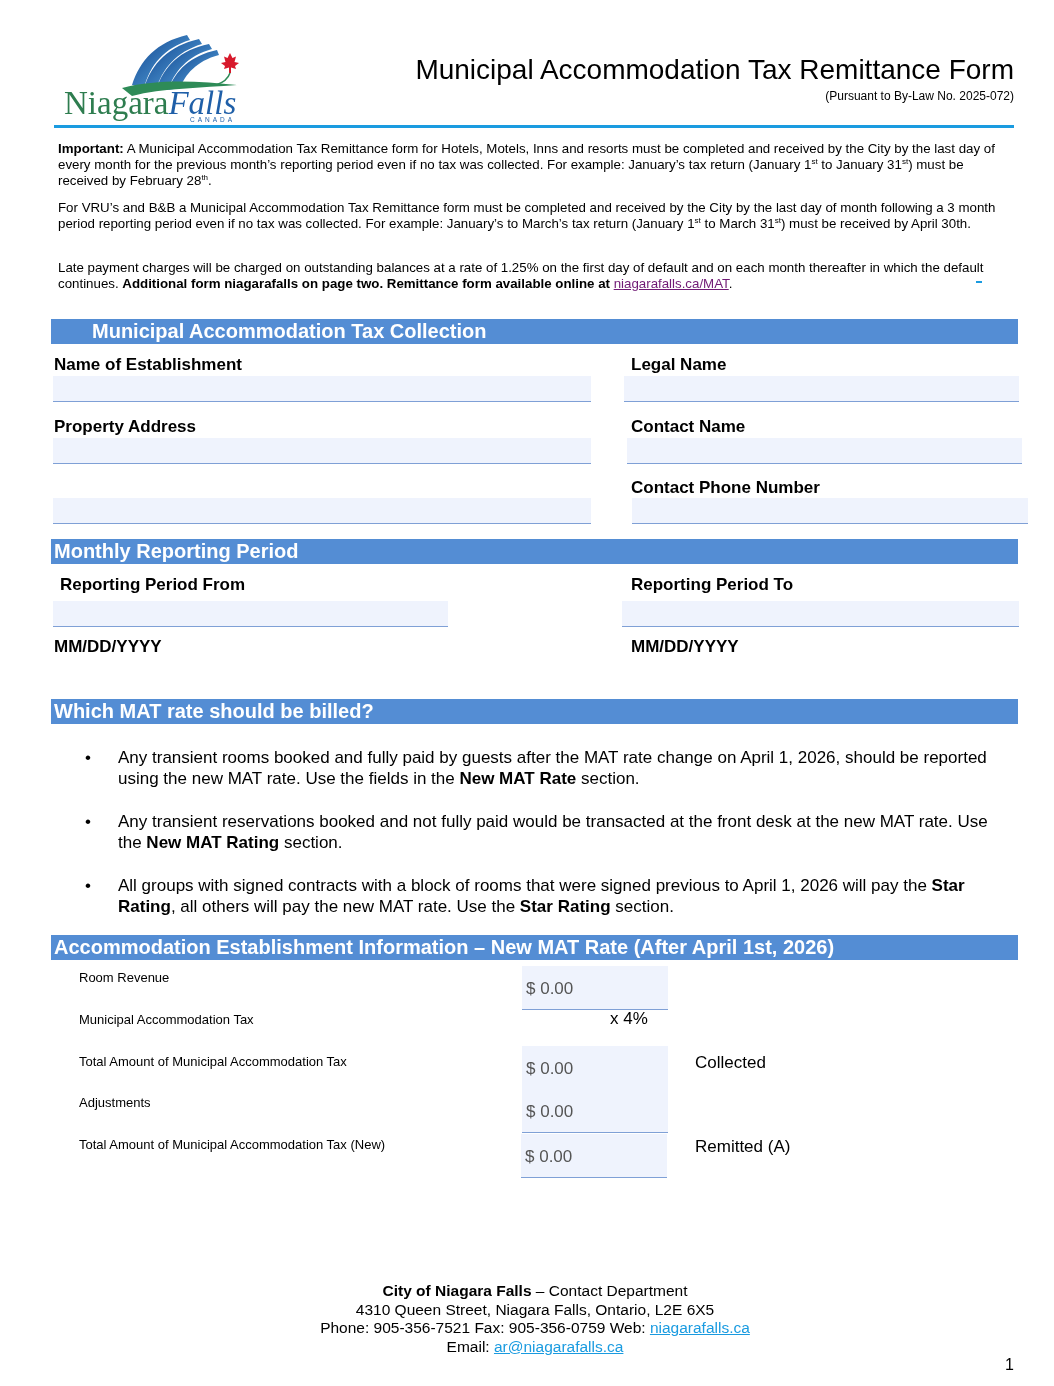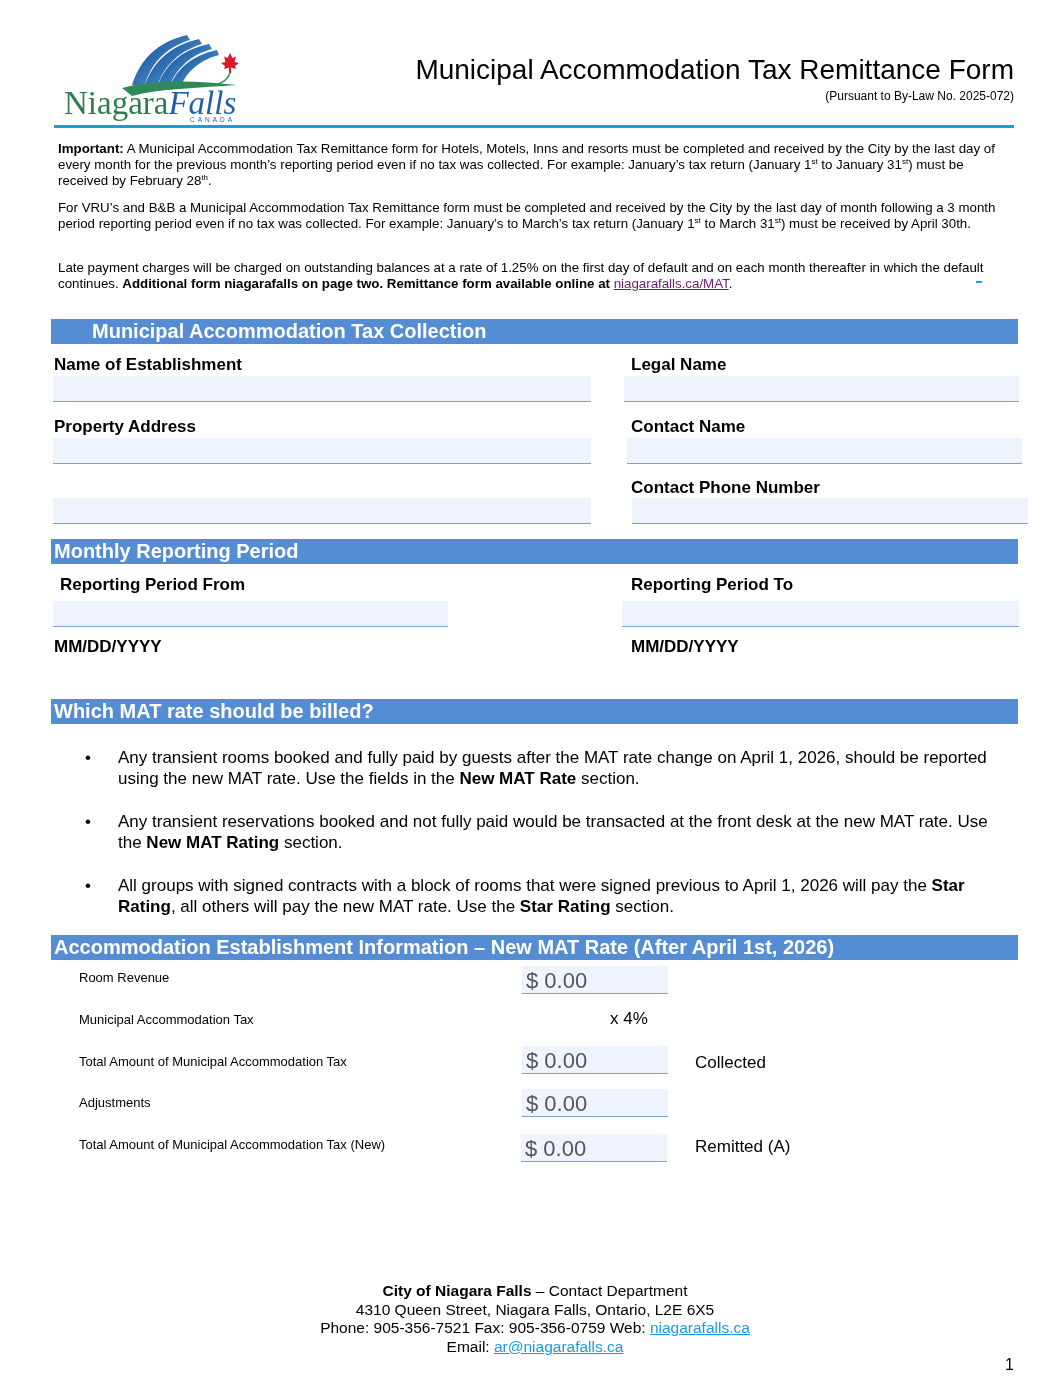--- a/index.html
+++ b/index.html
@@ -30,21 +30,21 @@
   .fld { background: #eff3fd; border: none; border-bottom: 1.5px solid #7fa0d6; height: 26px; outline: none;
          font-family: "Liberation Sans", sans-serif; font-size: 16px; padding: 0 4px; color: #555; }
 
   
   .bullets { left: 85px; width: 930px; font-size: 17px; line-height: 21px; }
   .bullet { position: relative; padding-left: 33px; margin-bottom: 22px; }
   .bullet .dot { position: absolute; left: 0; top: 0; }
 
   
   .mrow-lbl { left: 54px; font-size: 13px; white-space: nowrap; margin-left: 25px; }
-  .money { width: 146px; height: 28px; font-size: 22px; color: #555; padding-top: 3px; }
+  .money { width: 146px; height: 44px; font-size: 17px; color: #555; padding-top: 3px; }
   .side { font-size: 17px; white-space: nowrap; }
 
   
   .footer { left: 0; width: 1070px; text-align: center; font-size: 15.5px; line-height: 18.5px; top: 1282px; }
   .footer a { color: #1a9be0; text-decoration: underline; }
   .pageno { left: 1005px; top: 1356px; font-size: 16px; }
 </style>
 </head>
 <body>
 

